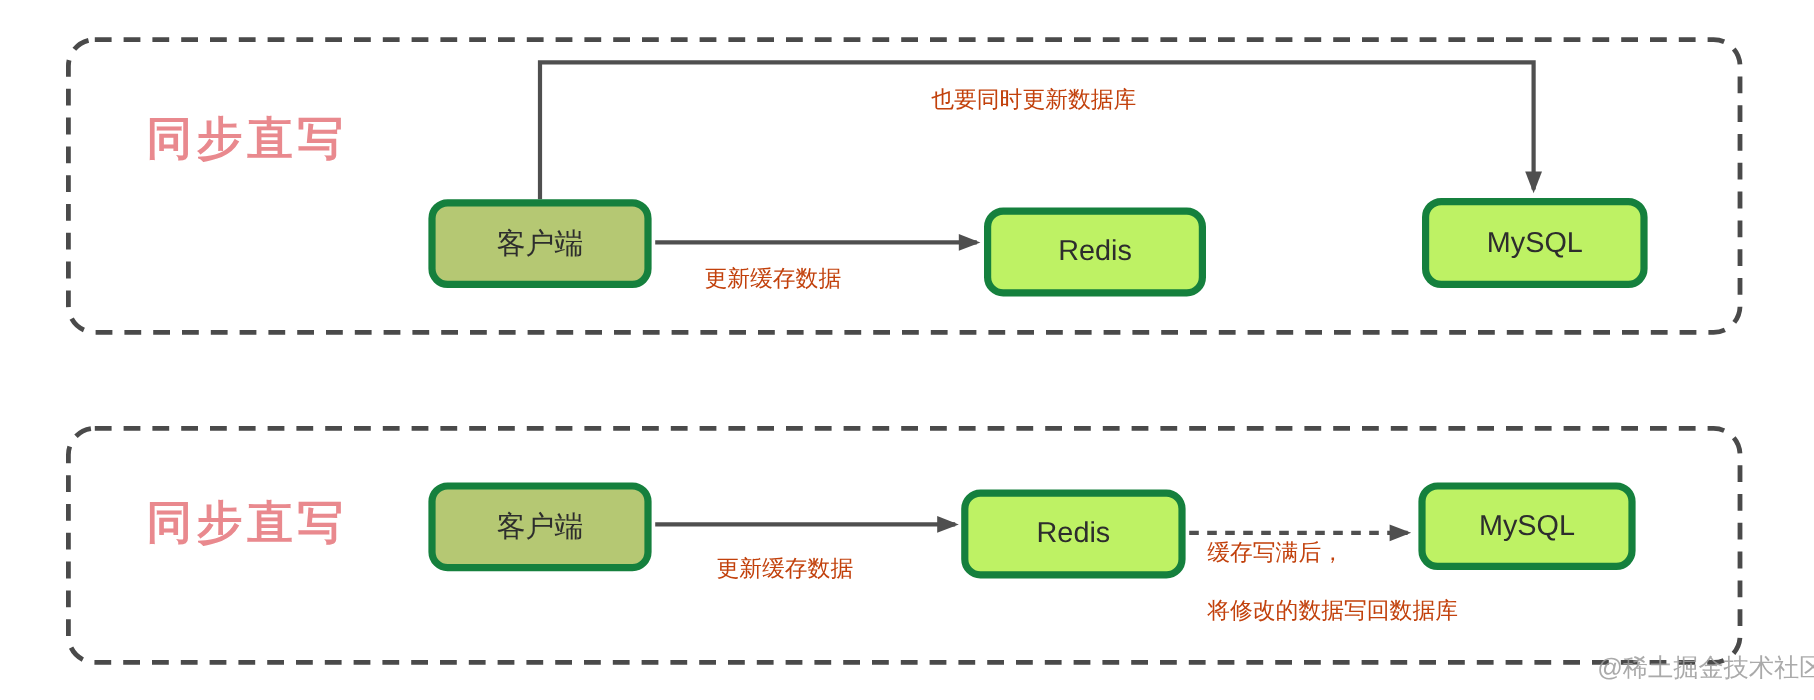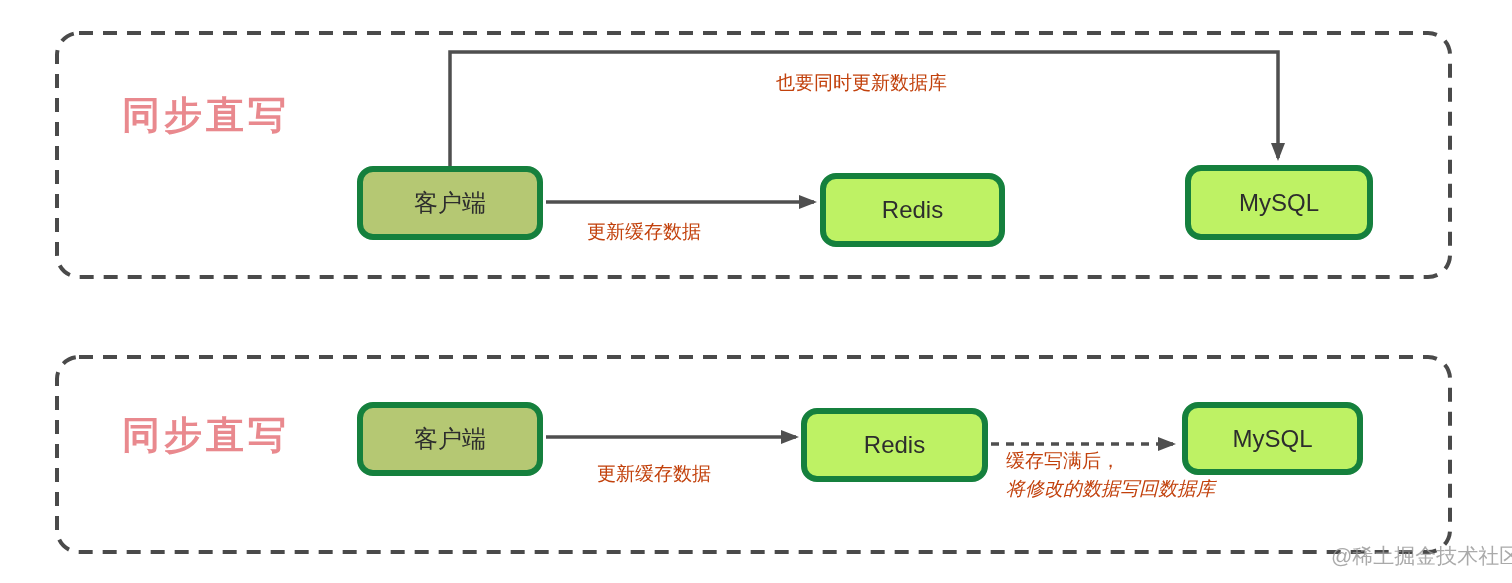--- a/index.html
+++ b/index.html
@@ -115,17 +115,17 @@
   </div>
 
   <div class="node node-mysql" style="left:1182px; top:402px; width:181px; height:73px;">
     <span>MySQL</span>
   </div>
 
   <div class="flow-label" style="left:597px; top:461px;">更新缓存数据</div>
 
   <div class="flow-label" style="left:1006px; top:448px;">缓存写满后，</div>
 
-  <div class="flow-label" style="left:1006px; top:476px;font-style:italic;">将修改的数据写回数据库</div>
+  <div class="flow-label" style="left:1006px; top:496px;">将修改的数据写回数据库</div>
 
   <div class="watermark">@稀土掘金技术社区</div>
 
 </div>
 
 </body></html>

